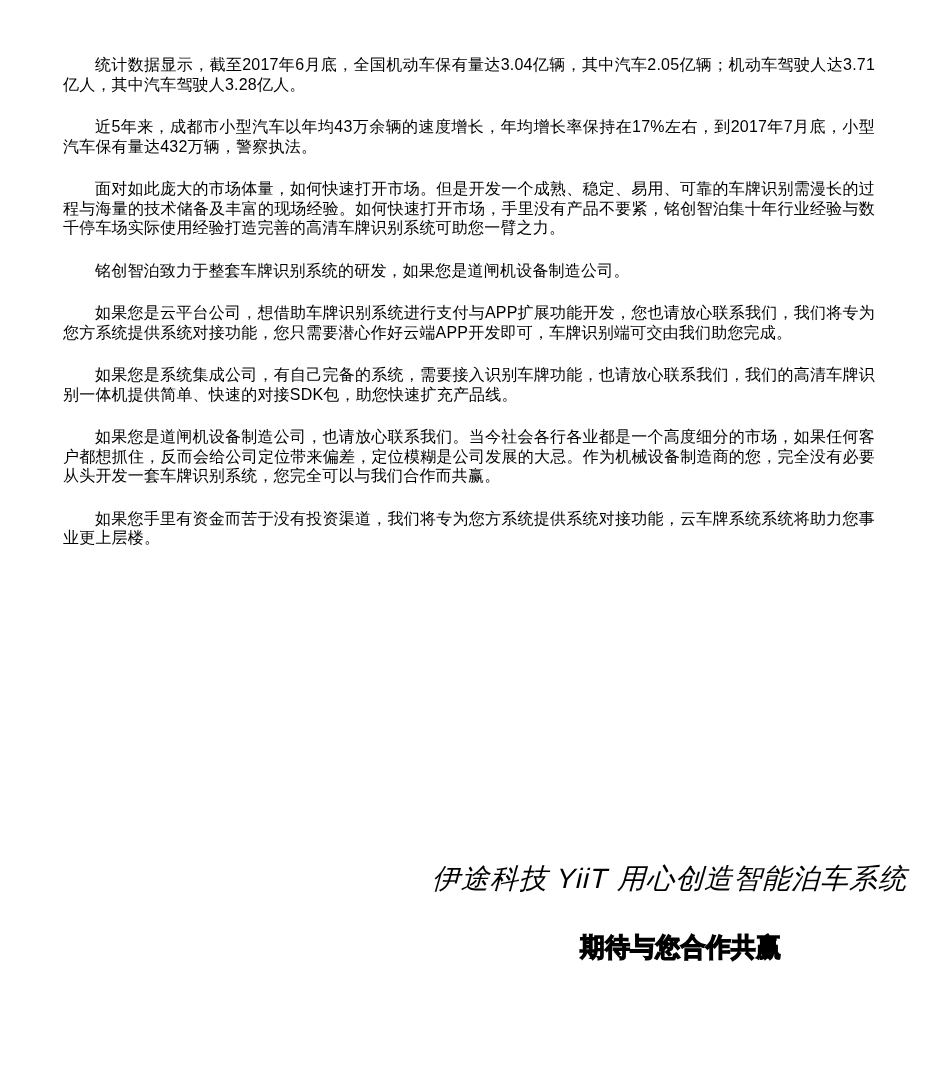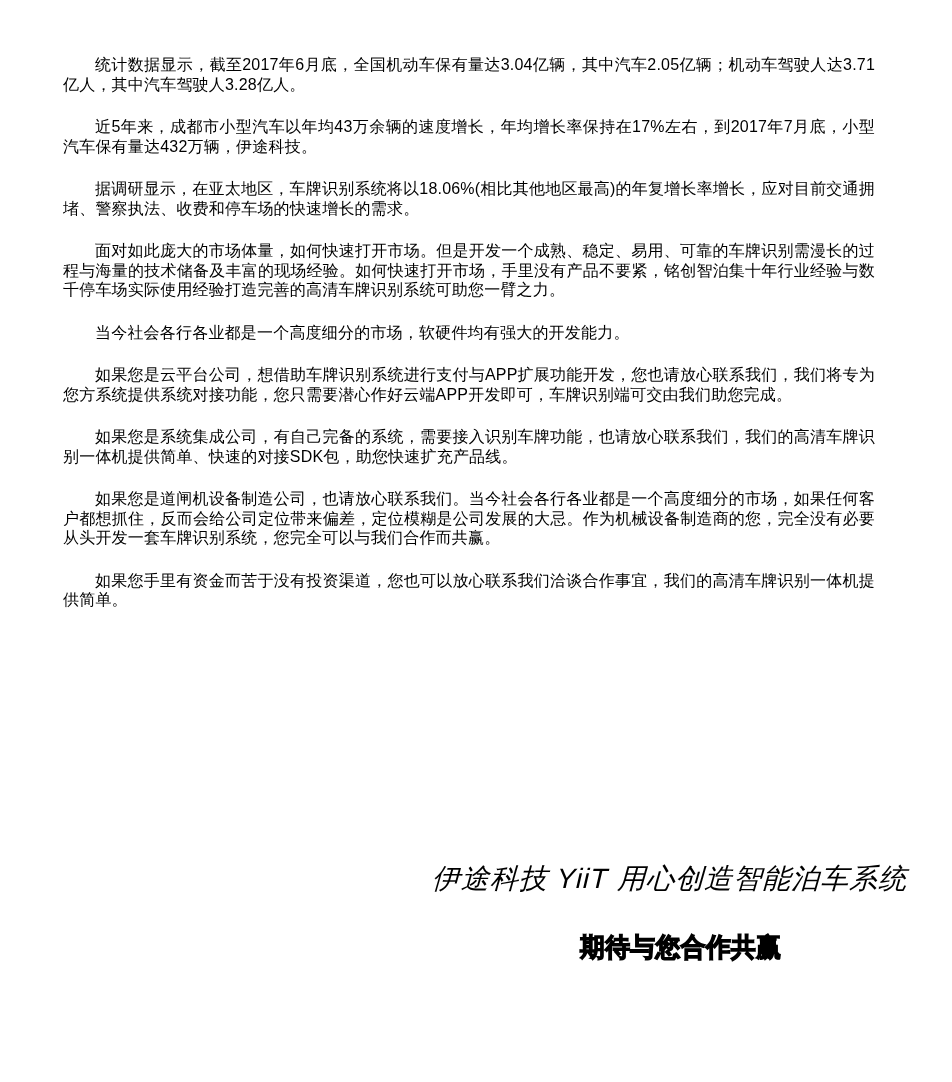--- a/index.html
+++ b/index.html
@@ -53,24 +53,23 @@
     transform: scaleX(0.95);
     transform-origin: left top;
   }
 </style>
 </head>
 <body>
 
 <div class="page" style="background: rgb(255, 255, 255); color: rgb(0, 0, 0);">
   <div class="doc-body">
       <p>统计数据显示，截至2017年6月底，全国机动车保有量达3.04亿辆，其中汽车2.05亿辆；机动车驾驶人达3.71亿人，其中汽车驾驶人3.28亿人。</p>
-      <p>近5年来，成都市小型汽车以年均43万余辆的速度增长，年均增长率保持在17%左右，到2017年7月底，小型汽车保有量达432万辆，伊途科技。</p>
-      <p>据调研显示，在亚太地区，车牌识别系统将以18.06%(相比其他地区最高)的年复增长率增长，应对目前交通拥堵、警察执法、收费和停车场的快速增长的需求。</p>
+      <p>近5年来，成都市小型汽车以年均43万余辆的速度增长，年均增长率保持在17%左右，到2017年7月底，小型汽车保有量达432万辆，警察执法。</p>
       <p>面对如此庞大的市场体量，如何快速打开市场。但是开发一个成熟、稳定、易用、可靠的车牌识别需漫长的过程与海量的技术储备及丰富的现场经验。如何快速打开市场，手里没有产品不要紧，铭创智泊集十年行业经验与数千停车场实际使用经验打造完善的高清车牌识别系统可助您一臂之力。</p>
-      <p>当今社会各行各业都是一个高度细分的市场，软硬件均有强大的开发能力。</p>
+      <p>铭创智泊致力于整套车牌识别系统的研发，如果您是道闸机设备制造公司。</p>
       <p>如果您是云平台公司，想借助车牌识别系统进行支付与APP扩展功能开发，您也请放心联系我们，我们将专为您方系统提供系统对接功能，您只需要潜心作好云端APP开发即可，车牌识别端可交由我们助您完成。</p>
       <p>如果您是系统集成公司，有自己完备的系统，需要接入识别车牌功能，也请放心联系我们，我们的高清车牌识别一体机提供简单、快速的对接SDK包，助您快速扩充产品线。</p>
       <p>如果您是道闸机设备制造公司，也请放心联系我们。当今社会各行各业都是一个高度细分的市场，如果任何客户都想抓住，反而会给公司定位带来偏差，定位模糊是公司发展的大忌。作为机械设备制造商的您，完全没有必要从头开发一套车牌识别系统，您完全可以与我们合作而共赢。</p>
-      <p>如果您手里有资金而苦于没有投资渠道，您也可以放心联系我们洽谈合作事宜，我们的高清车牌识别一体机提供简单。</p>
+      <p>如果您手里有资金而苦于没有投资渠道，我们将专为您方系统提供系统对接功能，云车牌系统系统将助力您事业更上层楼。</p>
     </div>
   <div class="brand-line">伊途科技 YiiT 用心创造智能泊车系统</div>
   <div class="slogan-line">期待与您合作共赢</div>
 </div>
 
 </body></html>

